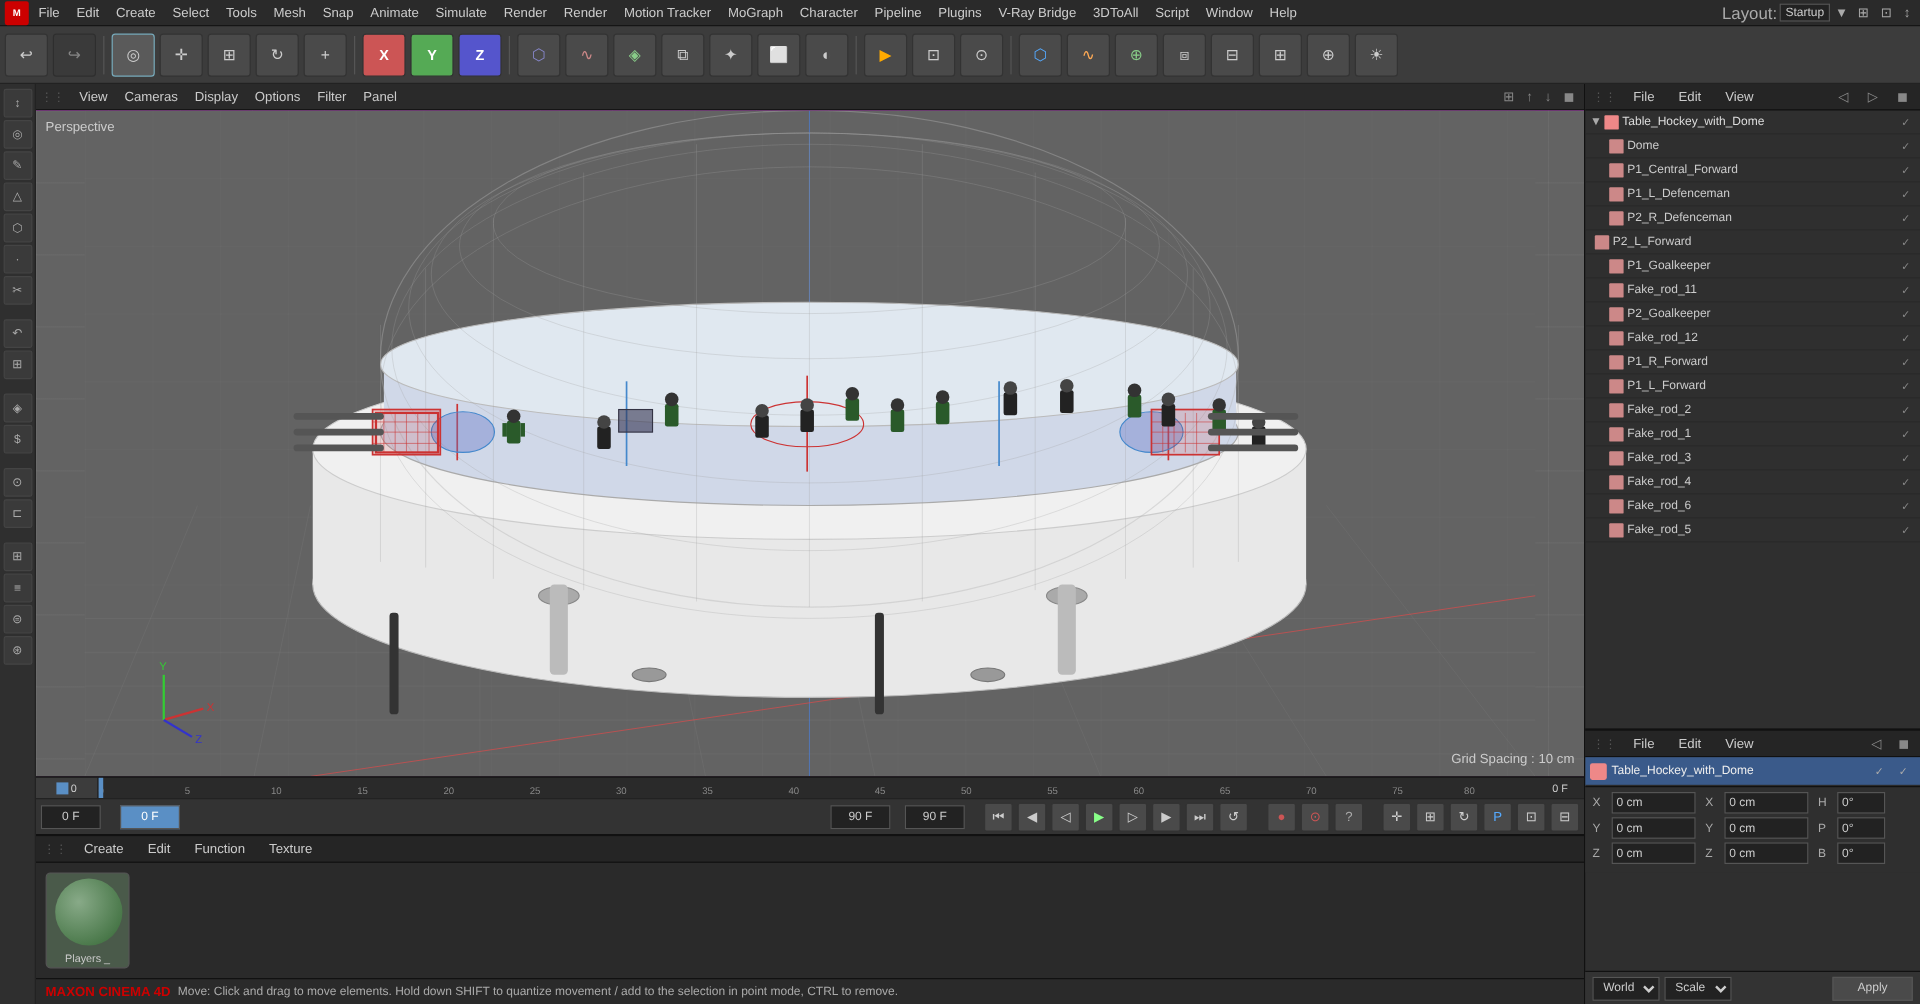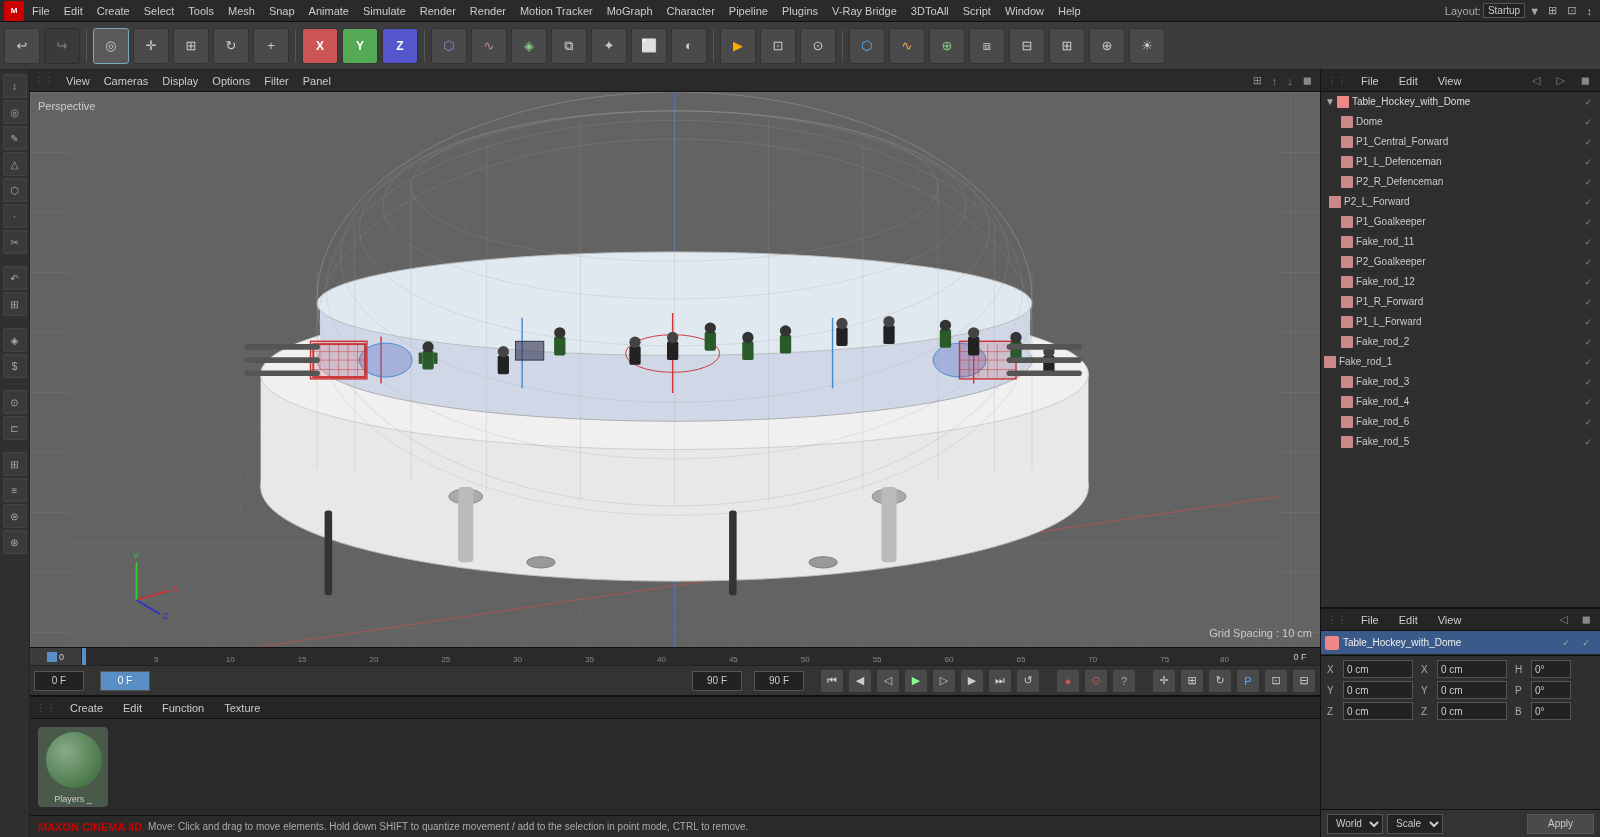--- a/index.html
+++ b/index.html
@@ -424,21 +424,21 @@
   <div class="menu-item">MoGraph</div>
   <div class="menu-item">Character</div>
   <div class="menu-item">Pipeline</div>
   <div class="menu-item">Plugins</div>
   <div class="menu-item">V-Ray Bridge</div>
   <div class="menu-item">3DToAll</div>
   <div class="menu-item">Script</div>
   <div class="menu-item">Window</div>
   <div class="menu-item">Help</div>
   <div style="flex:1"></div>
-  <div style="color:#aaa;font-size:11px;text-align:right;">Layout:</div>
+  <div style="color:#aaa;font-size:14px;text-align:right;">Layout:</div>
   <div style="background:#222;border:1px solid #555;color:#ccc;font-size:10px;padding:1px 4px;cursor:pointer;">Startup</div>
   <div style="color:#aaa;padding:0 2px;">▼</div>
   <div style="padding:0 4px;color:#aaa;cursor:pointer;">⊞</div>
   <div style="padding:0 4px;color:#aaa;cursor:pointer;">⊡</div>
   <div style="padding:0 4px;color:#aaa;cursor:pointer;">↕</div>
 </div>
 
 <div id="toolbar">
 
   <div class="toolbar-btn">↩</div>
@@ -904,21 +904,21 @@
         <div class="scene-item" style="padding-left:20px;">
           <span class="scene-item-icon" style="background:#c88;width:12px;height:12px;border-radius:1px;margin-right:3px;"></span>
           <span style="color:#ccc;font-size:10px;">P1_L_Forward</span>
           <span class="scene-item-check">✓</span>
         </div>
         <div class="scene-item" style="padding-left:20px;">
           <span class="scene-item-icon" style="background:#c88;width:12px;height:12px;border-radius:1px;margin-right:3px;"></span>
           <span style="color:#ccc;font-size:10px;">Fake_rod_2</span>
           <span class="scene-item-check">✓</span>
         </div>
-        <div class="scene-item" style="padding-left:3px;">
+        <div class="scene-item" style="padding-left:20px;">
           <span class="scene-item-icon" style="background:#c88;width:12px;height:12px;border-radius:1px;margin-right:3px;"></span>
           <span style="color:#ccc;font-size:10px;">Fake_rod_1</span>
           <span class="scene-item-check">✓</span>
         </div>
         <div class="scene-item" style="padding-left:20px;">
           <span class="scene-item-icon" style="background:#c88;width:12px;height:12px;border-radius:1px;margin-right:3px;"></span>
           <span style="color:#ccc;font-size:10px;">Fake_rod_3</span>
           <span class="scene-item-check">✓</span>
         </div>
         <div class="scene-item" style="padding-left:20px;">

